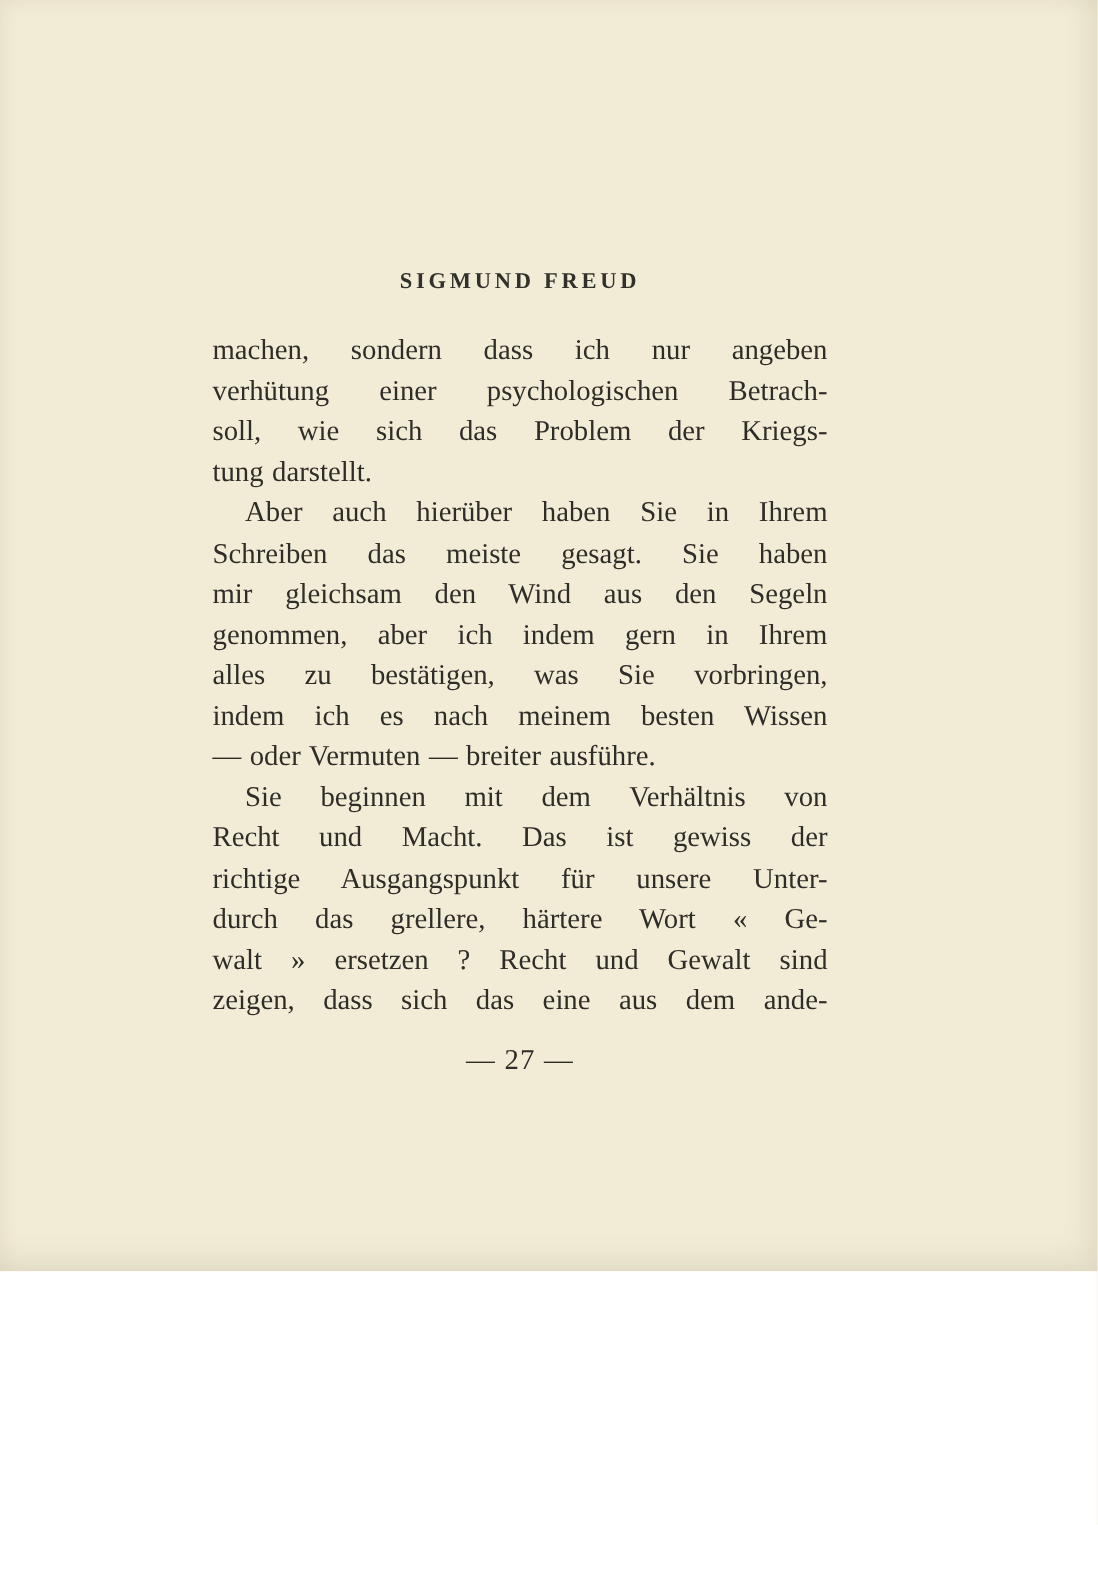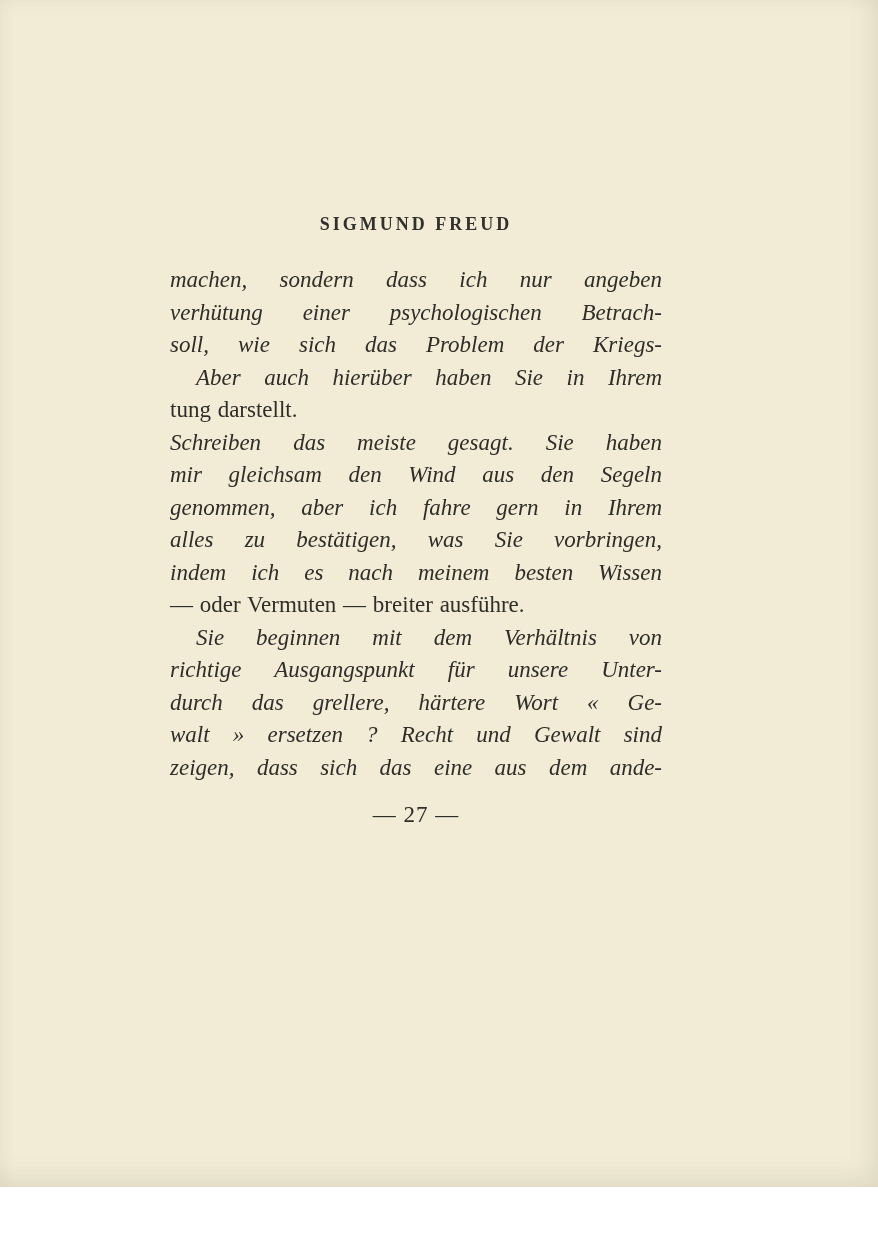--- a/index.html
+++ b/index.html
@@ -5,21 +5,21 @@
   * { box-sizing: border-box; }
   html, body { margin: 0; padding: 0; }
   body {
     width: 878px;
     height: 1255px;
     font-family: "Liberation Serif", "DejaVu Serif", serif;
   }
   .page {
     position: relative;
     width: 878px;
-    height: 1187px;
+    height: 1017px;
     background: #f2ecd7;
     box-shadow: inset -8px -10px 22px rgba(90,75,40,0.10),
                 inset 4px 4px 14px rgba(90,75,40,0.04);
     overflow: hidden;
   }
   .text-column {
     position: absolute;
     left: 170px;
     top: 214px;
     width: 492px;
@@ -39,21 +39,20 @@
     word-spacing: 1px;
   }
   .line {
     white-space: nowrap;
   }
   .line.justify {
     white-space: normal;
     text-align: justify;
     text-align-last: justify;
     text-justify: inter-word;
-    font-style: italic;
   }
   .line.indent {
     padding-left: 26px;
   }
   .page-number {
     text-align: center;
     font-size: 23px;
     color: #2f2d27;
     margin-top: 18px;
     letter-spacing: 1px;
@@ -62,29 +61,30 @@
 </head>
 <body>
 
 <div class="page" style="background: rgb(242, 236, 215); color: rgb(47, 45, 39);">
   <div class="text-column">
     <div class="running-head">SIGMUND FREUD</div>
     <div class="body-text">
         <div class="line justify">machen, sondern dass ich nur angeben</div>
         <div class="line justify">verhütung einer psychologischen Betrach-</div>
         <div class="line justify">soll, wie sich das Problem der Kriegs-</div>
+        <div class="line">tung darstellt.</div>
         <div class="line justify indent">Aber auch hierüber haben Sie in Ihrem</div>
-        <div class="line">tung darstellt.</div>
         <div class="line justify">Schreiben das meiste gesagt. Sie haben</div>
         <div class="line justify">mir gleichsam den Wind aus den Segeln</div>
-        <div class="line justify">genommen, aber ich fahre gern in Ihrem</div>
+        <div class="line justify">genommen, aber ich indem gern in Ihrem</div>
         <div class="line justify">alles zu bestätigen, was Sie vorbringen,</div>
         <div class="line justify">indem ich es nach meinem besten Wissen</div>
         <div class="line">— oder Vermuten — breiter ausführe.</div>
         <div class="line justify indent">Sie beginnen mit dem Verhältnis von</div>
+        <div class="line justify">Recht und Macht. Das ist gewiss der</div>
         <div class="line justify">richtige Ausgangspunkt für unsere Unter-</div>
         <div class="line justify">durch das grellere, härtere Wort « Ge-</div>
         <div class="line justify">walt » ersetzen ? Recht und Gewalt sind</div>
         <div class="line justify">zeigen, dass sich das eine aus dem ande-</div>
       </div>
     <div class="page-number">— 27 —</div>
   </div>
 </div>
 
 </body></html>

